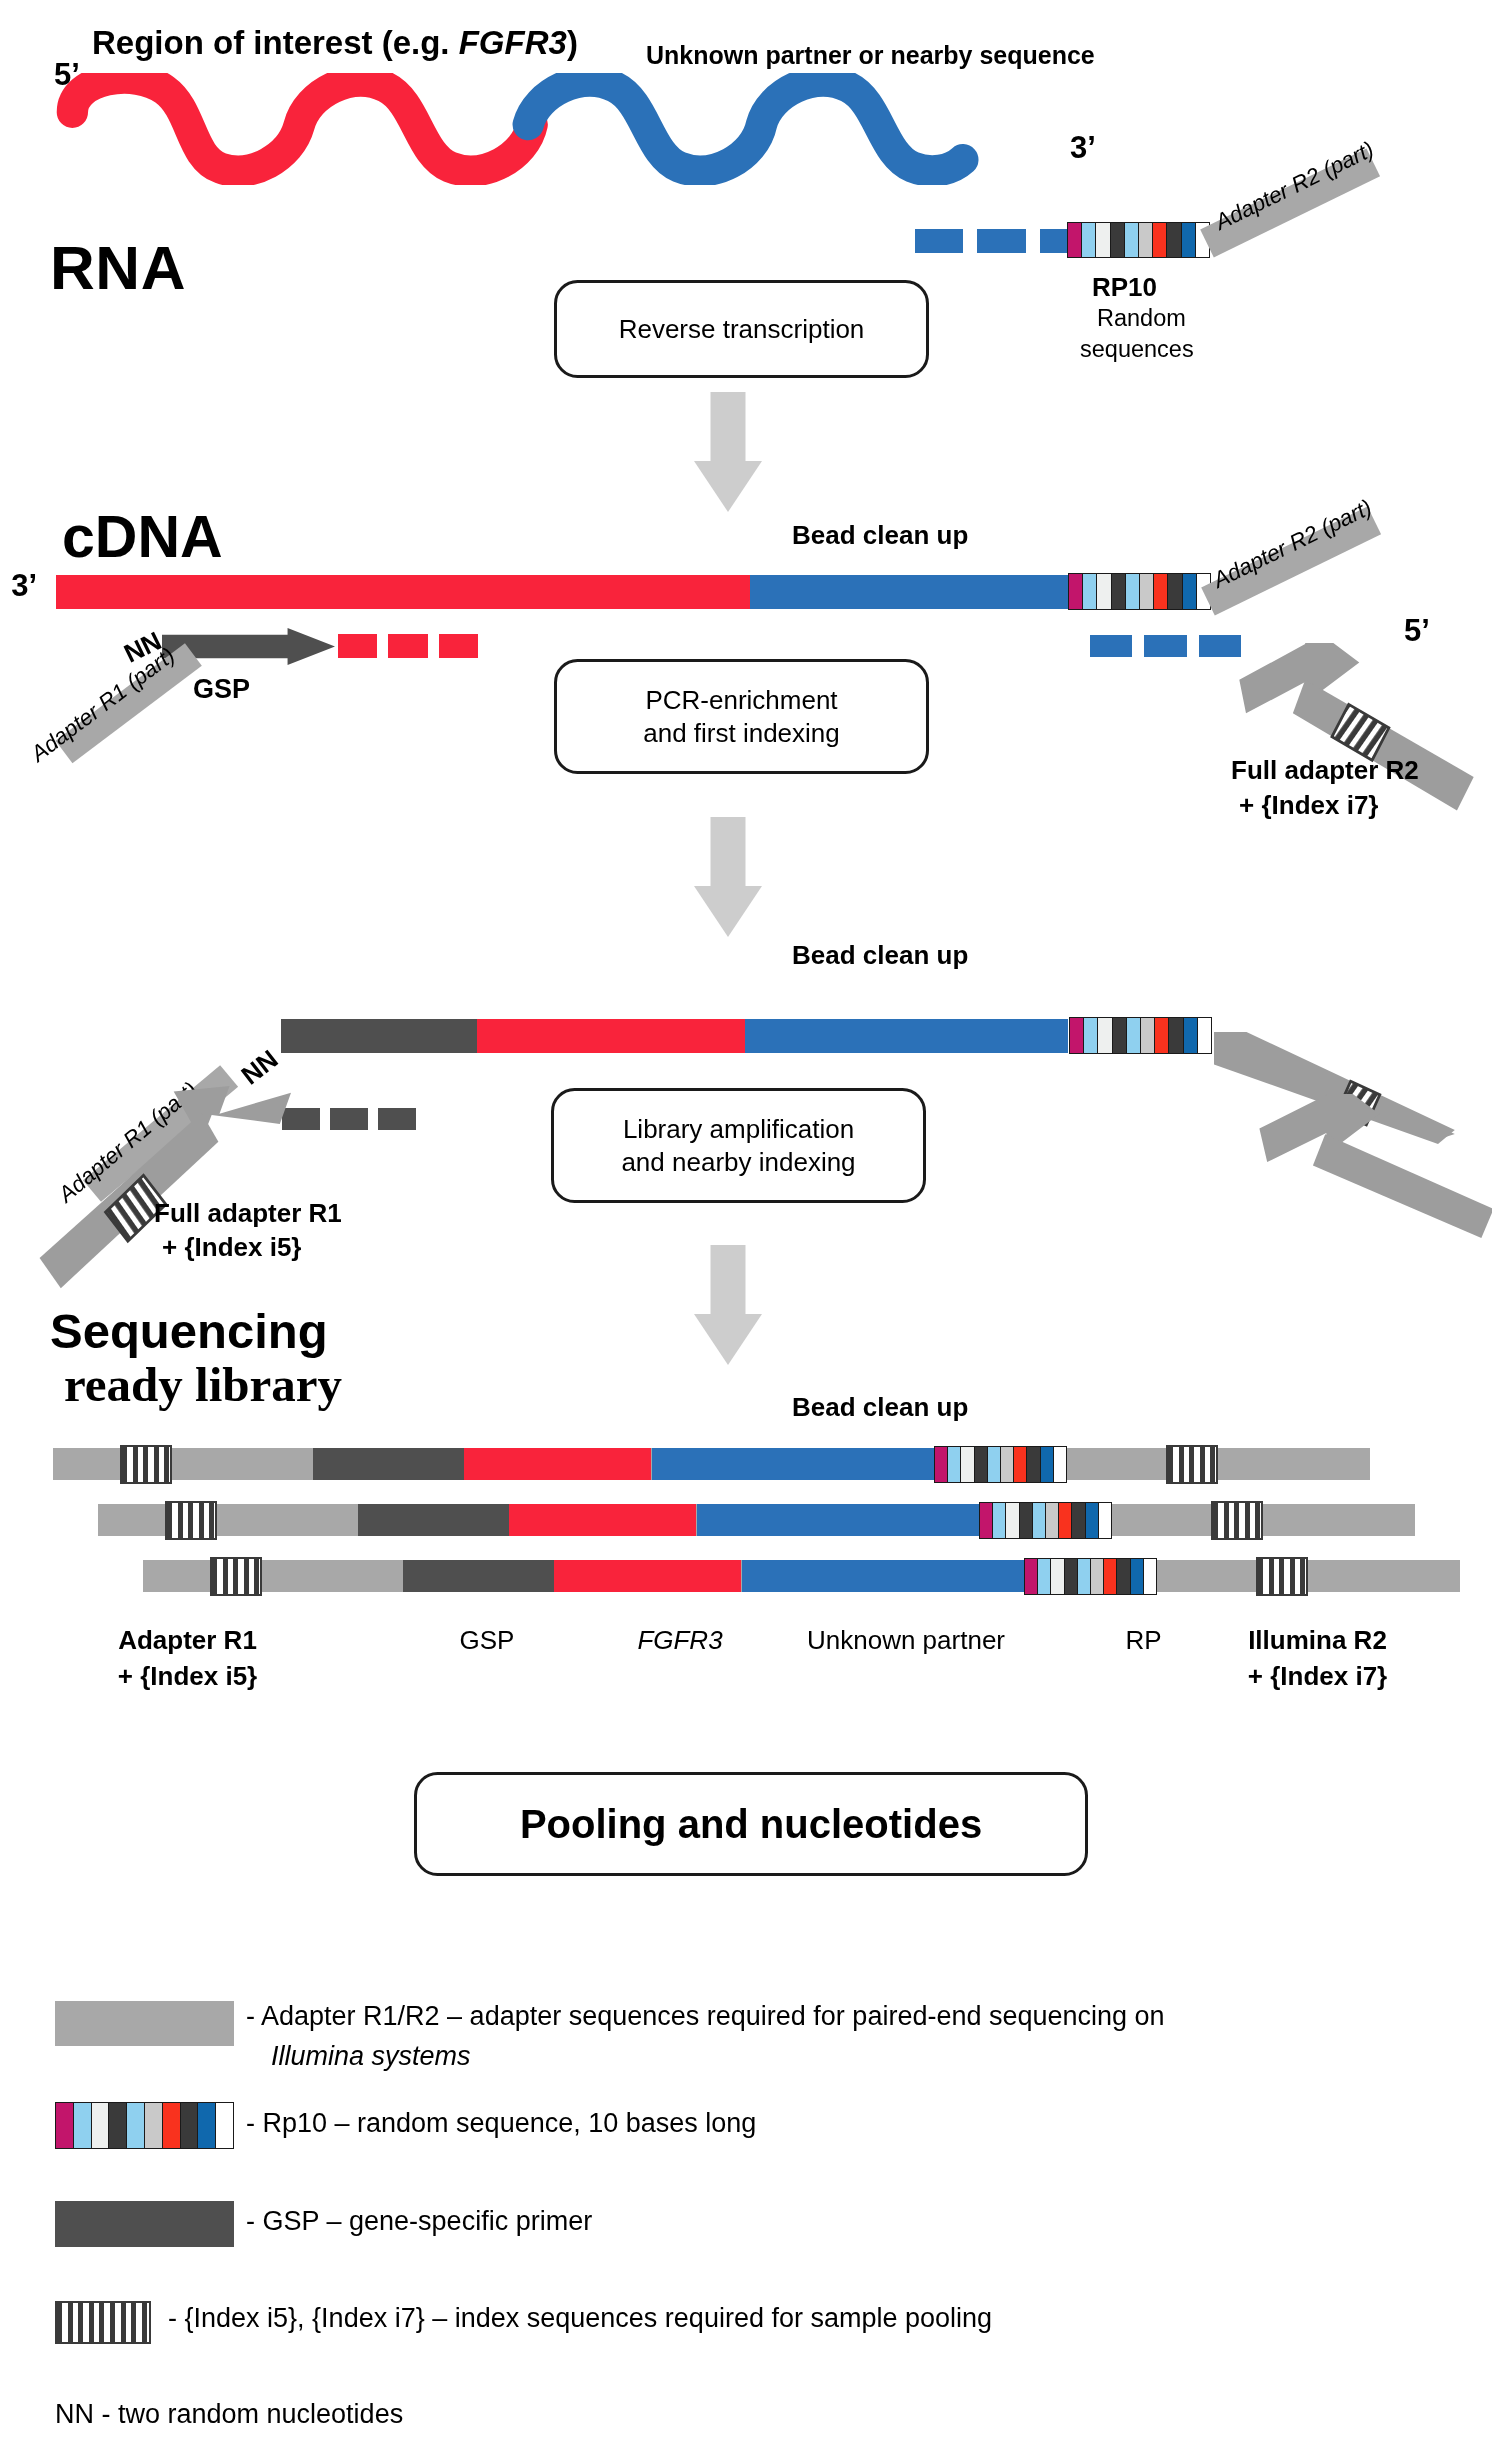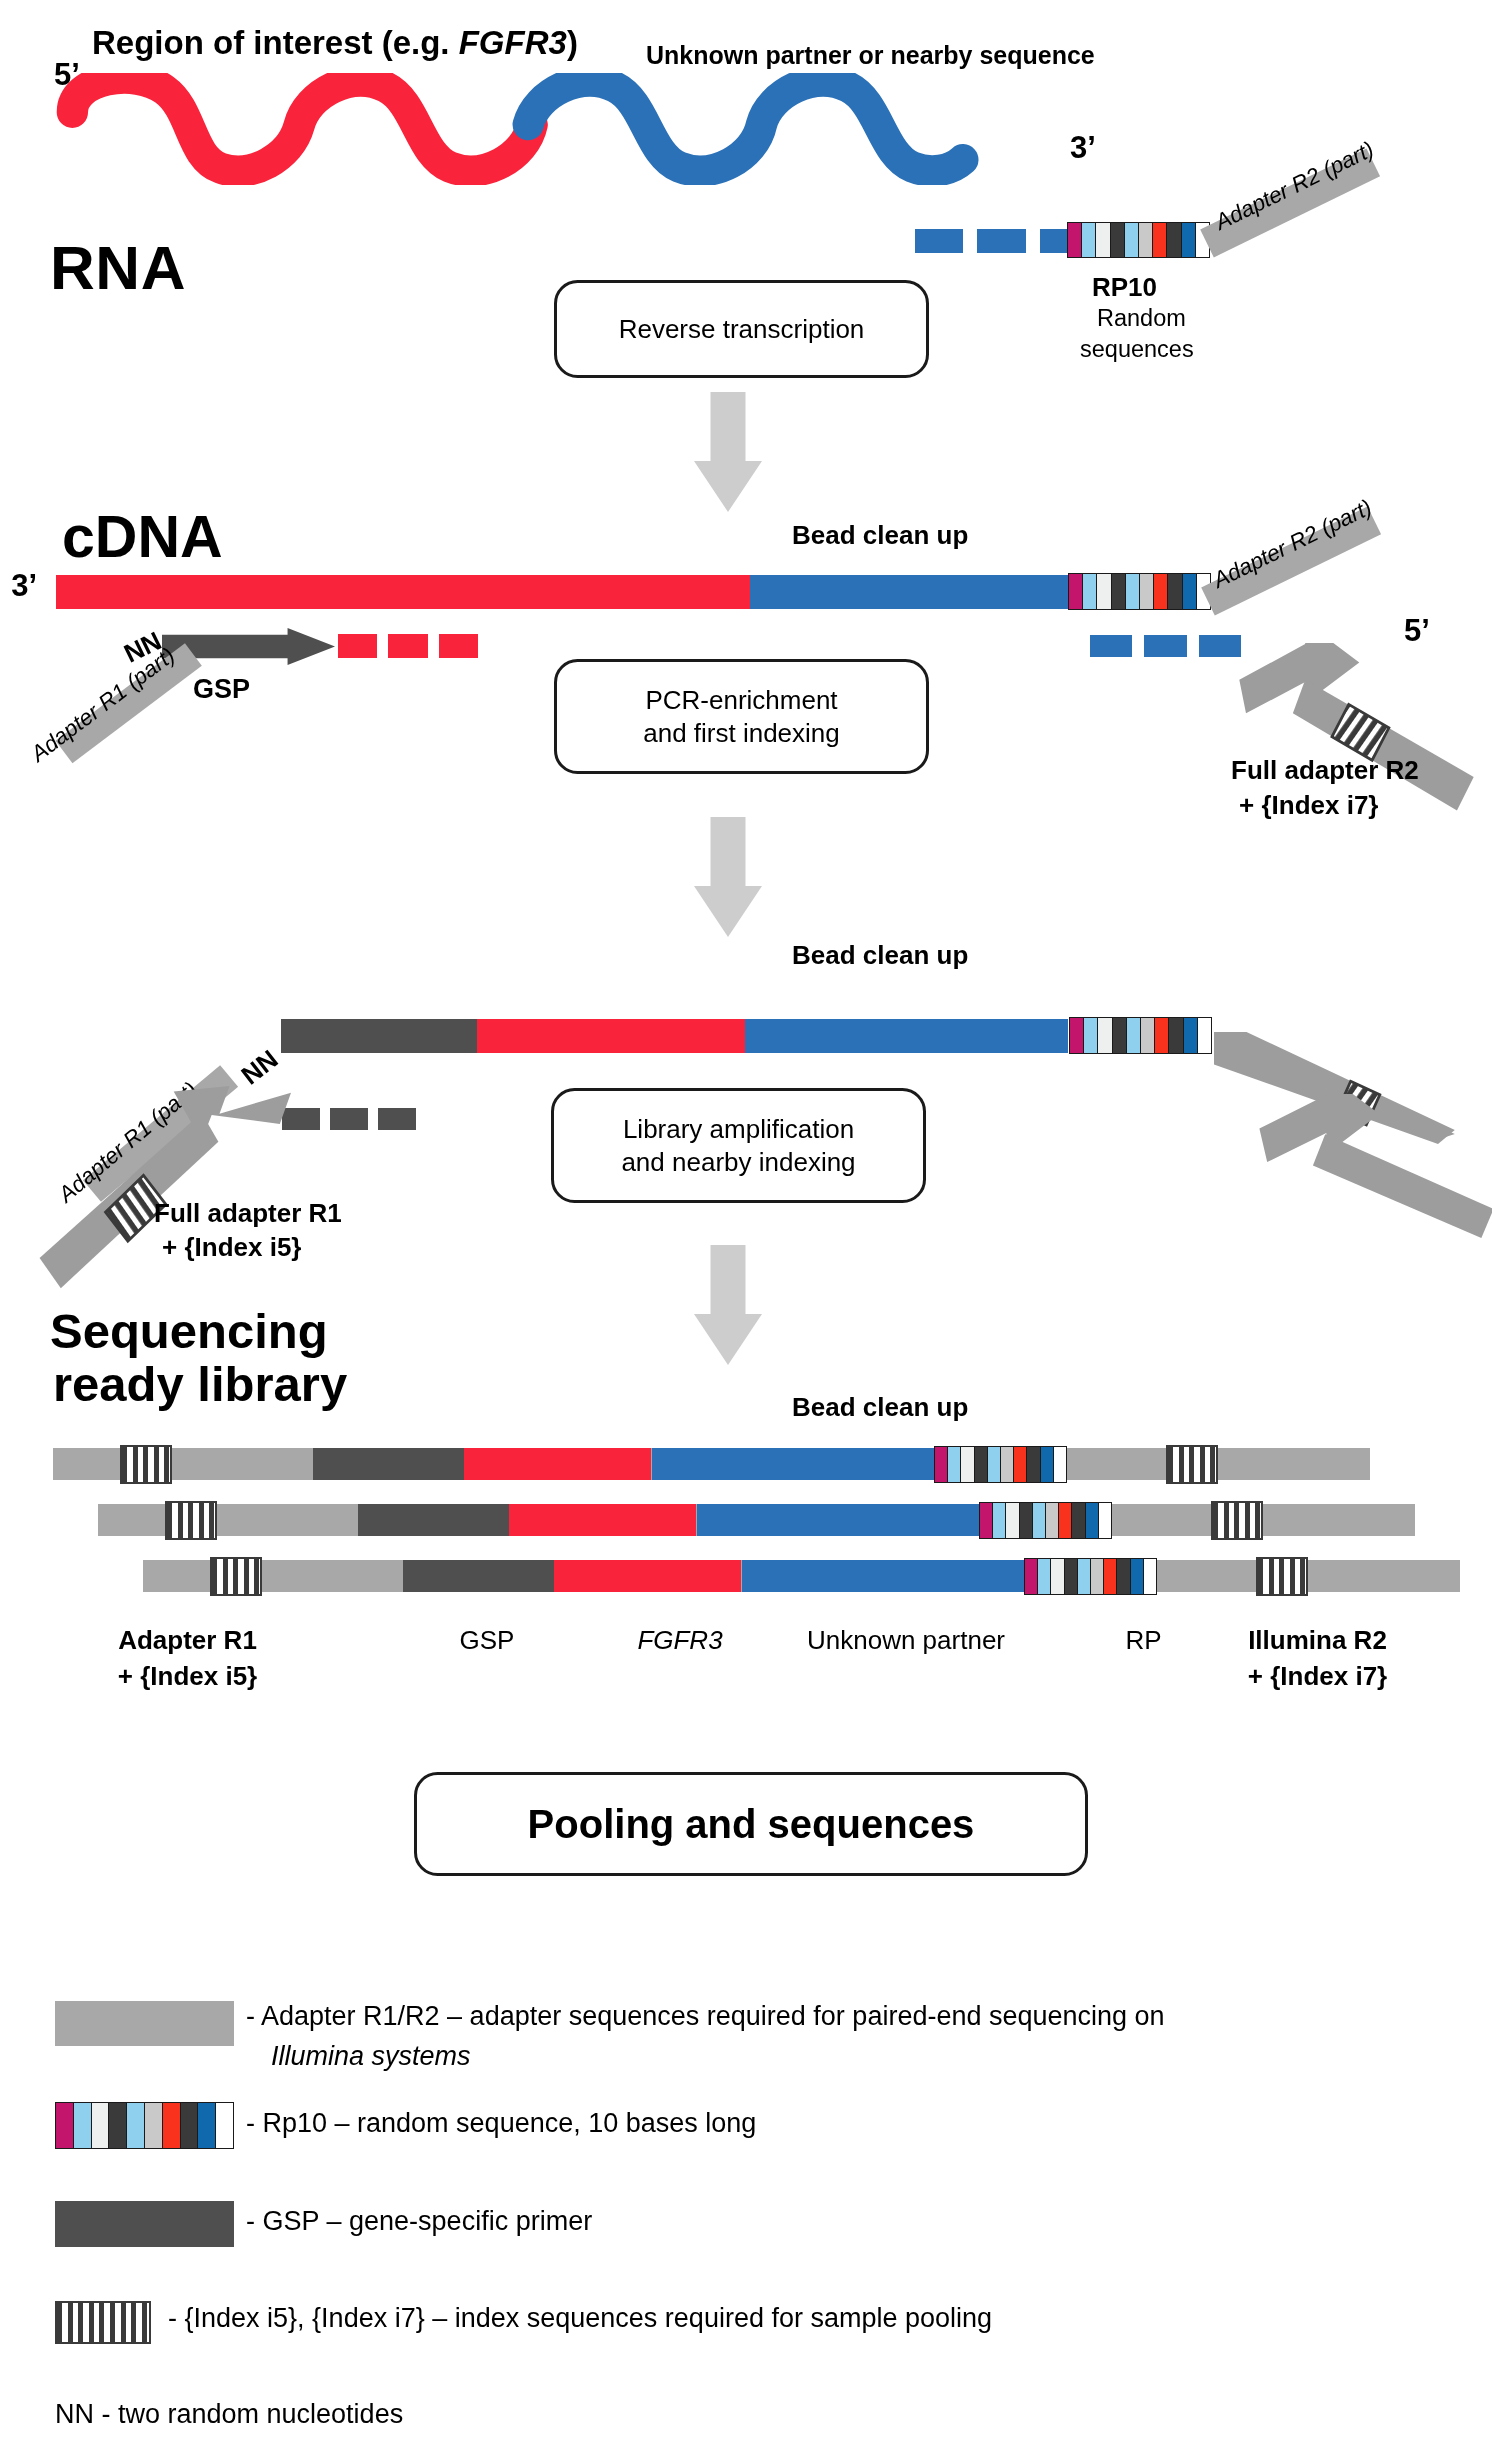--- a/index.html
+++ b/index.html
@@ -254,21 +254,21 @@
   <span>Library amplification</span>
   <span>and nearby indexing</span>
 </div>
 
 <div class="downarrow" style="left:691px;top:1245px;width:73px;height:120px;">
   <div class="shaft" style="width:35px;height:70px;"></div>
   <div class="head" style="top:69px;"></div>
 </div>
 
 <div class="abs ttl" style="left:50px;top:1303px;font-size:49px;">Sequencing</div>
-<div class="abs ttl" style="left:53px;top:1356px;font-size:49px;">ready library</div>
+<div class="abs ttl" style="left:64px;top:1356px;font-size:49px;font-family:Liberation Serif, serif;">ready library</div>
 
 <div class="abs ttl" style="left:792px;top:1392px;font-size:26px;">Bead clean  up</div>
 
 <div class="abs" style="left:53px;top:1448px;width:1317px;height:32px;background:#a8a8a8;">
   <div class="seg gsp" style="left:260px;width:151px;"></div>
   <div class="seg red" style="left:411px;width:187px;"></div>
   <div class="seg blue" style="left:599px;width:282px;"></div>
   <div class="rp10" style="left:881px;top:-2.2px;width:133px;height:37px;">
     <i style="background:#c2156b"></i>
       <i style="background:#8fd0ef"></i>
@@ -345,21 +345,21 @@
 <div class="abs" style="left:1096px;top:1625px;text-align:center;width:95px;">
   <div style="font-size:26px;">RP</div>
 </div>
 
 <div class="abs" style="left:1225px;top:1625px;text-align:center;width:185px;">
   <div class="ttl" style="font-size:26px;">Illumina R2</div>
   <div class="ttl" style="font-size:26px;margin-top:4.5px;">+ {Index i7}</div>
 </div>
 
 <div class="procbox" style="left:414px;top:1772px;width:668px;height:98px;font-size:40px;font-weight:bold;">
-  <span>Pooling and sequences</span>
+  <span>Pooling and nucleotides</span>
 </div>
 
 <div class="legend-sw" style="left:55px;top:2001px;width:179px;height:45px;background:#a8a8a8;"></div>
 <div class="abs" style="left:246px;top:2001px;font-size:27px;">- Adapter R1/R2 – adapter sequences required for paired-end sequencing on</div>
 <div class="abs" style="left:271px;top:2041px;font-size:27px;font-style:italic;">Illumina systems</div>
 
 <div class="rp10" style="left:55px;top:2102px;width:179px;height:47px;">
   <i style="background:#c2156b"></i>
     <i style="background:#8fd0ef"></i>
     <i style="background:#eef0ef"></i>

